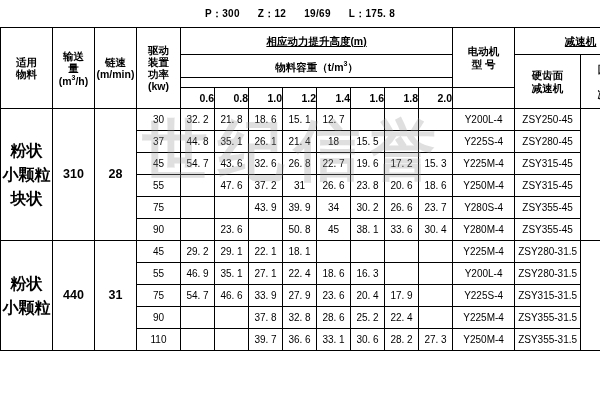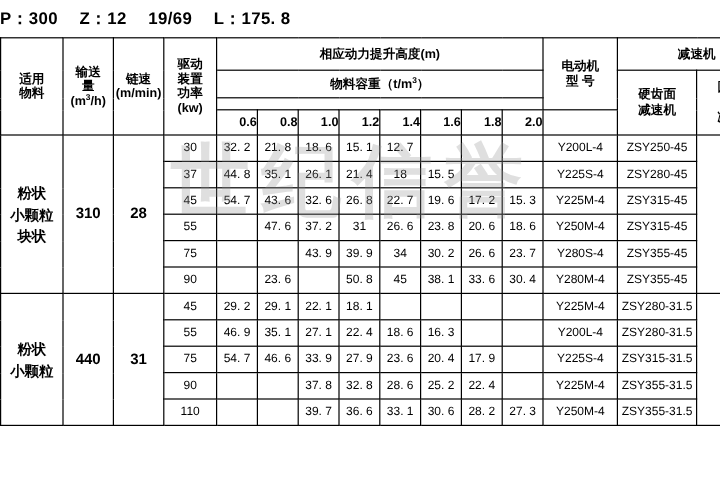--- a/index.html
+++ b/index.html
@@ -23,49 +23,49 @@
     padding: 0;
   }
   .title {
     font-size: 12.5px;
     font-weight: bold;
     padding: 8px 0 0 14px;
     letter-spacing: 0.2px;
     white-space: nowrap;
   }
   .params {
-    font-size: 14px;
+    font-size: 10px;
     font-weight: bold;
     padding: 7px 0 6px 0;
-    text-align: left;
+    text-align: center;
     letter-spacing: 0.3px;
   }
   .params span.gap { display: inline-block; width: 18px; }
   table {
     border-collapse: collapse;
     width: 570px;
     margin: 0 auto;
     table-layout: fixed;
   }
   td, th {
     border: 1px solid #000000;
     font-size: 10px;
     text-align: center;
     vertical-align: middle;
     font-weight: normal;
     padding: 0;
     line-height: 1.15;
   }
   thead td { font-weight: bold; font-size: 10.5px; }
-  .hdr-tall { height: 26px; }
+  .hdr-tall { height: 26px; text-decoration: underline; }
   .hdr-sub { height: 22px; }
   .hdr-num { height: 20px; font-size: 10.5px; text-align: right; }
   .mat-cell {
     font-weight: bold;
-    font-size: 12px;
+    font-size: 16px;
     line-height: 1.5;
   }
   .big-num {
     font-weight: bold;
     font-size: 12.5px;
   }
   .body-row td { height: 21px; }
   .motor, .reducer {
     font-size: 10px;
     white-space: nowrap;

